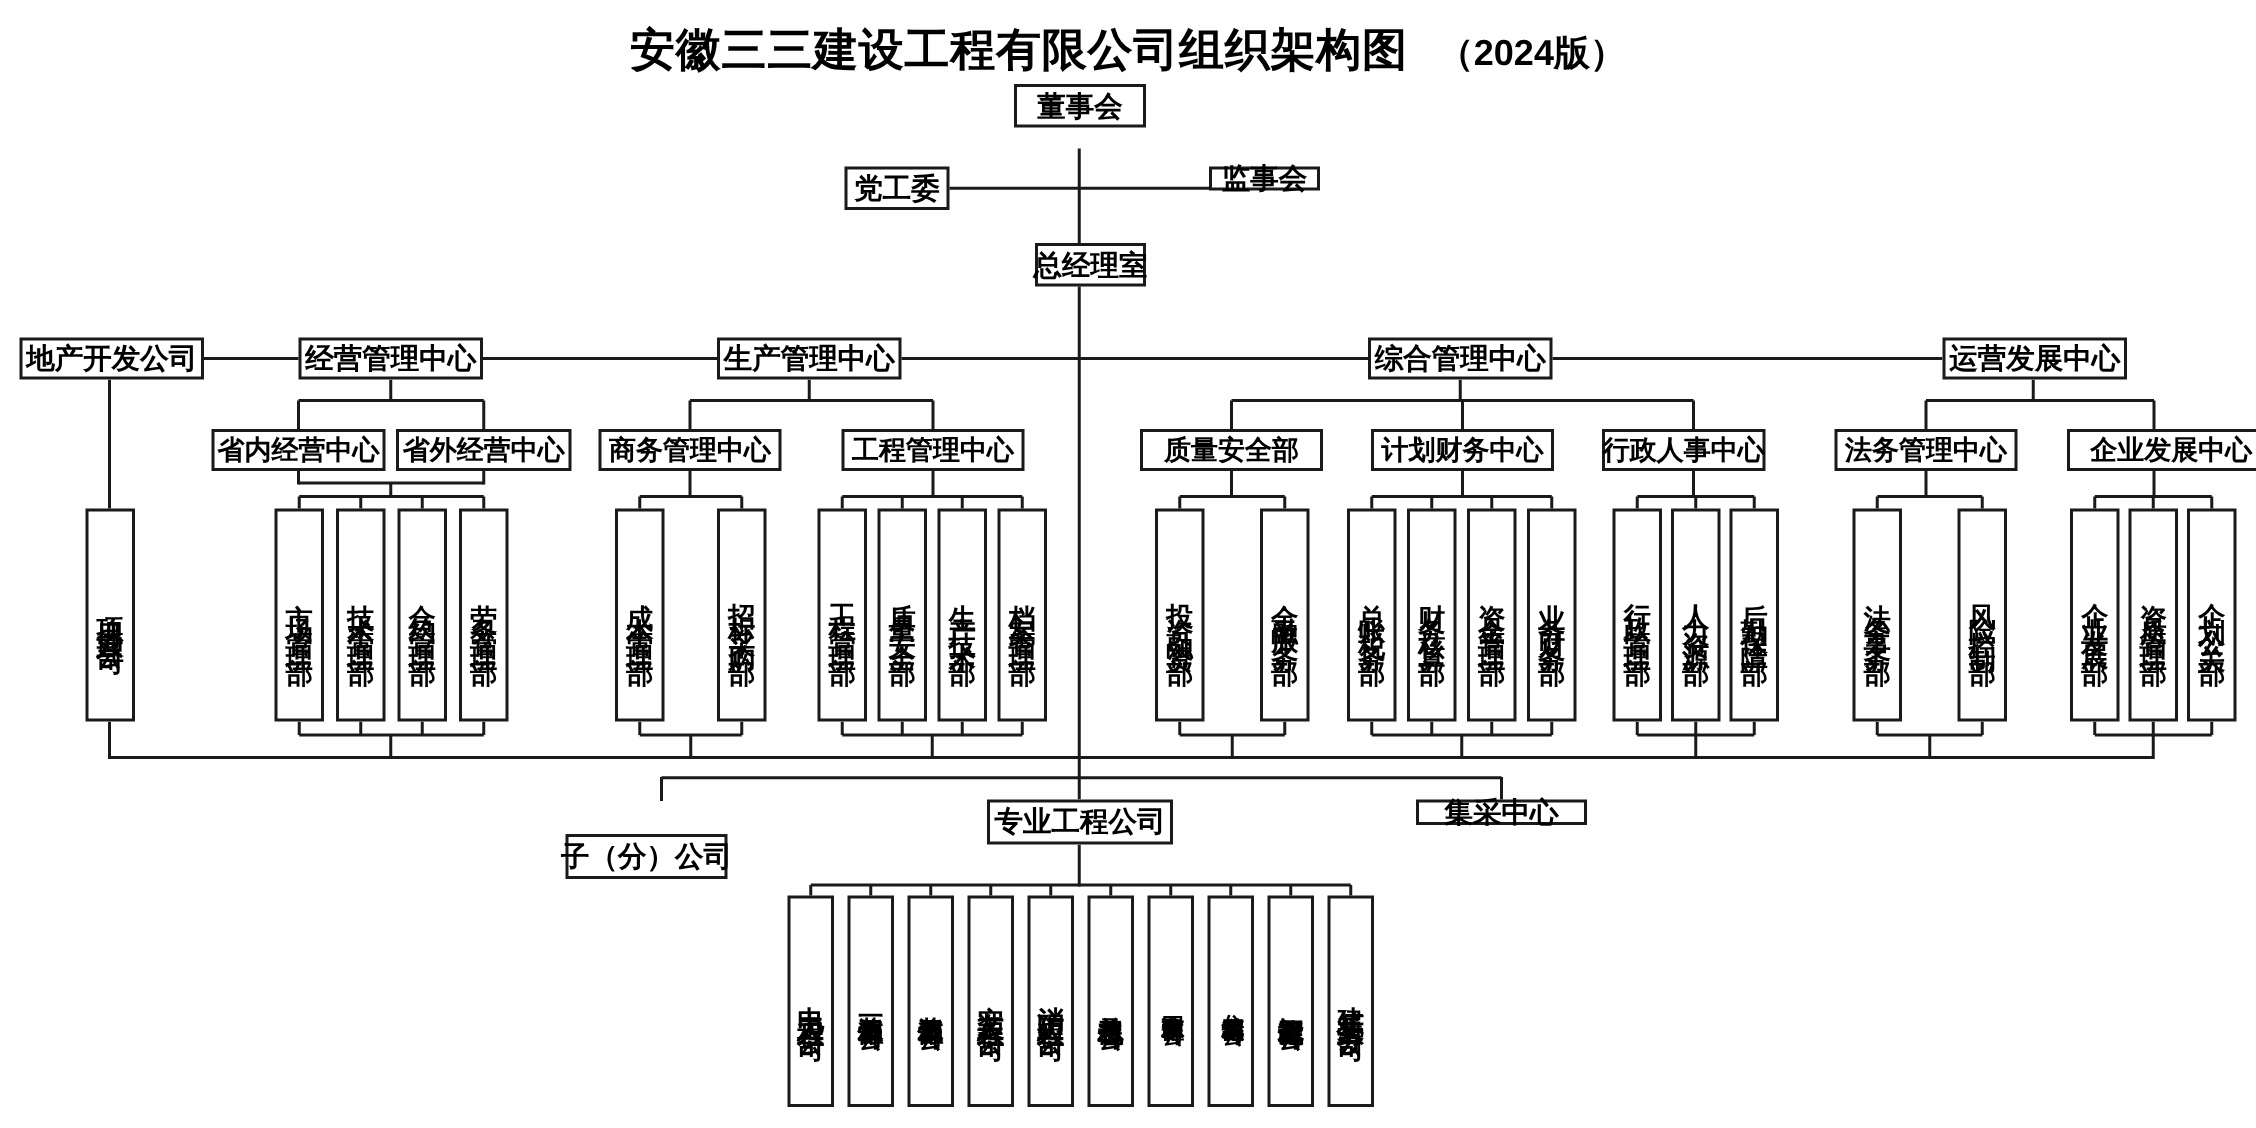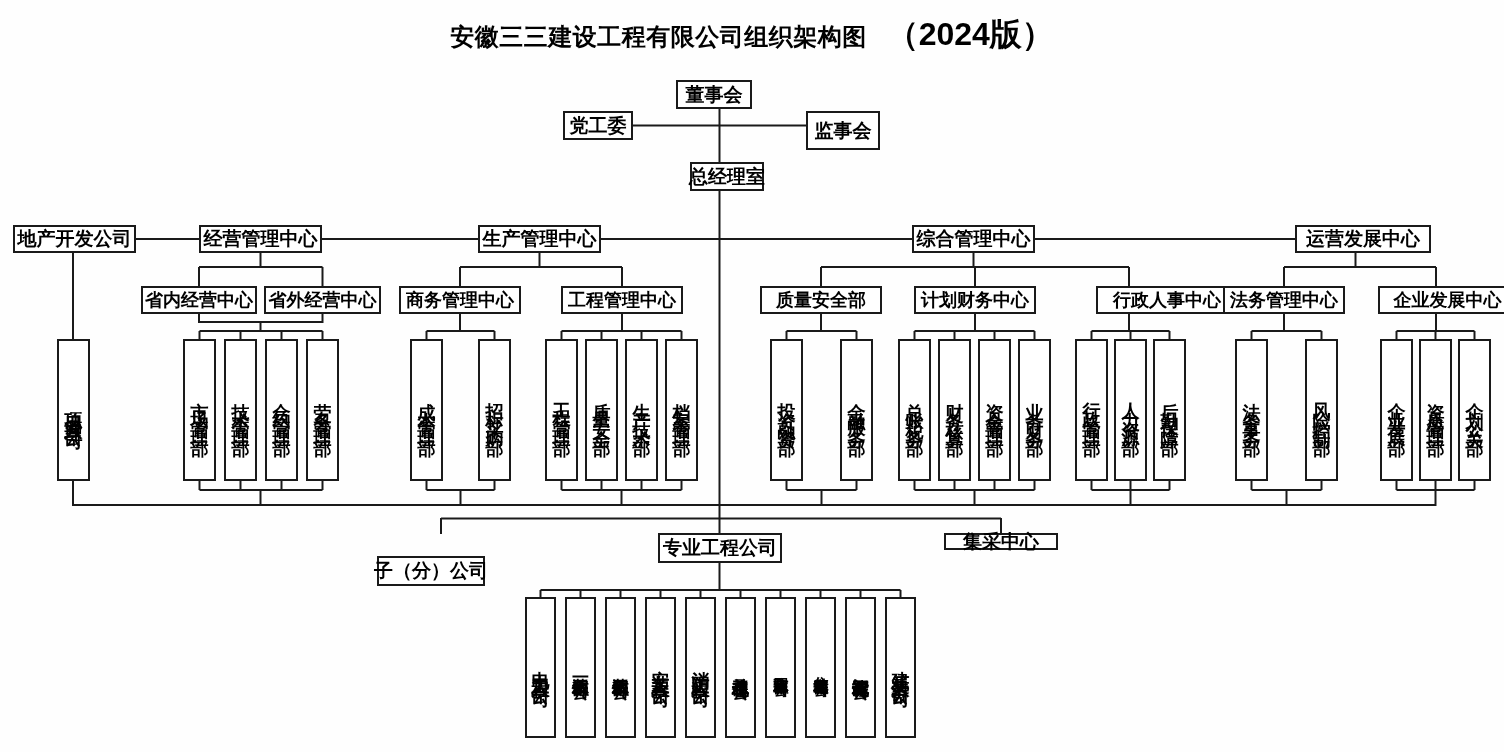--- a/index.html
+++ b/index.html
@@ -1,22 +1,22 @@
 <!DOCTYPE html>
 <html><head>
 <meta charset="utf-8">
 <style>
   html,body{margin:0;padding:0;background:#fff;}
   .stage{position:relative;width:1504px;height:752px;background:#fefefe;overflow:hidden;
          font-family:"Liberation Serif",serif;color:#000;}
   .wires{position:absolute;left:0;top:0;z-index:1;}
   .title{position:absolute;top:13px;left:0;width:100%;text-align:center;
          font-family:"Liberation Sans",sans-serif;font-weight:bold;z-index:2;}
-  .title .main{font-size:24px;letter-spacing:0.5px;}
-  .title .suffix{font-size:32px;margin-left:20px;}
+  .title .main{font-size:30px;letter-spacing:0.5px;}
+  .title .suffix{font-size:24px;margin-left:20px;}
   .box{position:absolute;box-sizing:border-box;border:2px solid #1a1a1a;background:#fff;
        display:flex;align-items:center;justify-content:center;font-weight:bold;
        font-size:19px;white-space:nowrap;z-index:2;}
   .box.sm{font-size:18px;}
   .vbox{position:absolute;box-sizing:border-box;border:2px solid #1a1a1a;background:#fff;
         width:33px;height:142px;display:flex;align-items:center;justify-content:center;z-index:2;}
   .vbox.co{width:31px;height:141px;}
   .vbox span{writing-mode:vertical-rl;text-orientation:upright;font-weight:bold;line-height:1;}
   .v5{font-size:18px;letter-spacing:9px;}
   .v6{font-size:18px;letter-spacing:4px;}
@@ -153,38 +153,38 @@
     <line x1="700.5" y1="590" x2="700.5" y2="598"></line>
     <line x1="740.5" y1="590" x2="740.5" y2="598"></line>
     <line x1="780.5" y1="590" x2="780.5" y2="598"></line>
     <line x1="820.5" y1="590" x2="820.5" y2="598"></line>
     <line x1="860.5" y1="590" x2="860.5" y2="598"></line>
     <line x1="900.5" y1="590" x2="900.5" y2="598"></line>
   </svg>
 
   <div class="title"><span class="main">安徽三三建设工程有限公司组织架构图</span><span class="suffix">（2024版）</span></div>
 
-  <div class="box" style="left:676px;top:80px;width:76px;height:29px">董事会</div>
+  <div class="box" style="left:676px;top:56px;width:88px;height:29px">董事会</div>
   <div class="box" style="left:563px;top:111px;width:70px;height:29px">党工委</div>
-  <div class="box" style="left:806px;top:111px;width:74px;height:39px">监事会</div>
+  <div class="box" style="left:806px;top:111px;width:74px;height:16px">监事会</div>
   <div class="box" style="left:690px;top:162px;width:74px;height:29px">总经理室</div>
 
   <div class="box" style="left:13px;top:225px;width:123px;height:28px">地产开发公司</div>
   <div class="box" style="left:199px;top:225px;width:123px;height:28px">经营管理中心</div>
   <div class="box" style="left:478px;top:225px;width:123px;height:28px">生产管理中心</div>
   <div class="box" style="left:912px;top:225px;width:123px;height:28px">综合管理中心</div>
-  <div class="box" style="left:1295px;top:225px;width:136px;height:28px">运营发展中心</div>
+  <div class="box" style="left:1295px;top:225px;width:123px;height:28px">运营发展中心</div>
 
   <div class="box sm" style="left:141px;top:286px;width:116px;height:28px">省内经营中心</div>
   <div class="box sm" style="left:264px;top:286px;width:117px;height:28px">省外经营中心</div>
   <div class="box sm" style="left:399px;top:286px;width:122px;height:28px">商务管理中心</div>
   <div class="box sm" style="left:561px;top:286px;width:122px;height:28px">工程管理中心</div>
   <div class="box sm" style="left:760px;top:286px;width:122px;height:28px">质量安全部</div>
   <div class="box sm" style="left:914px;top:286px;width:122px;height:28px">计划财务中心</div>
-  <div class="box sm" style="left:1096px;top:286px;width:142px;height:28px">行政人事中心</div>
+  <div class="box sm" style="left:1068px;top:286px;width:109px;height:28px">行政人事中心</div>
   <div class="box sm" style="left:1223px;top:286px;width:122px;height:28px">法务管理中心</div>
   <div class="box sm" style="left:1378px;top:286px;width:139px;height:28px">企业发展中心</div>
 
   <div class="vbox" style="left:57px;top:339px">
       <span class="v6">项目管理公司</span>
     </div>
   <div class="vbox" style="left:183px;top:339px">
       <span class="v5">市场管理部</span>
     </div>
   <div class="vbox" style="left:224px;top:339px">

